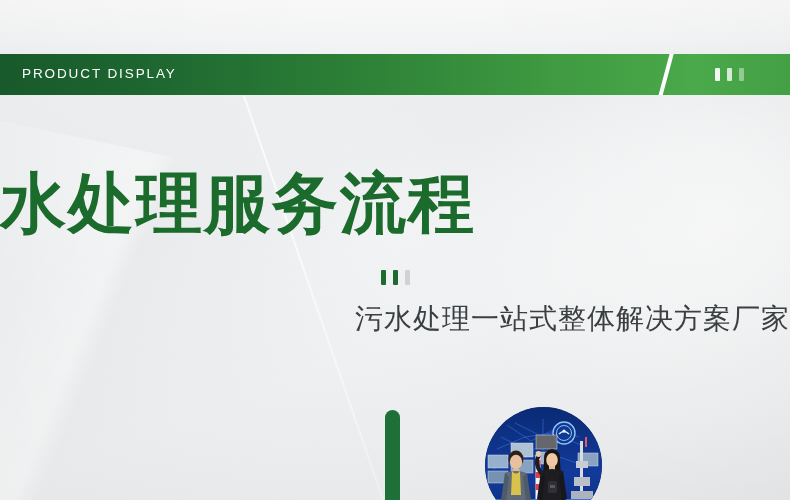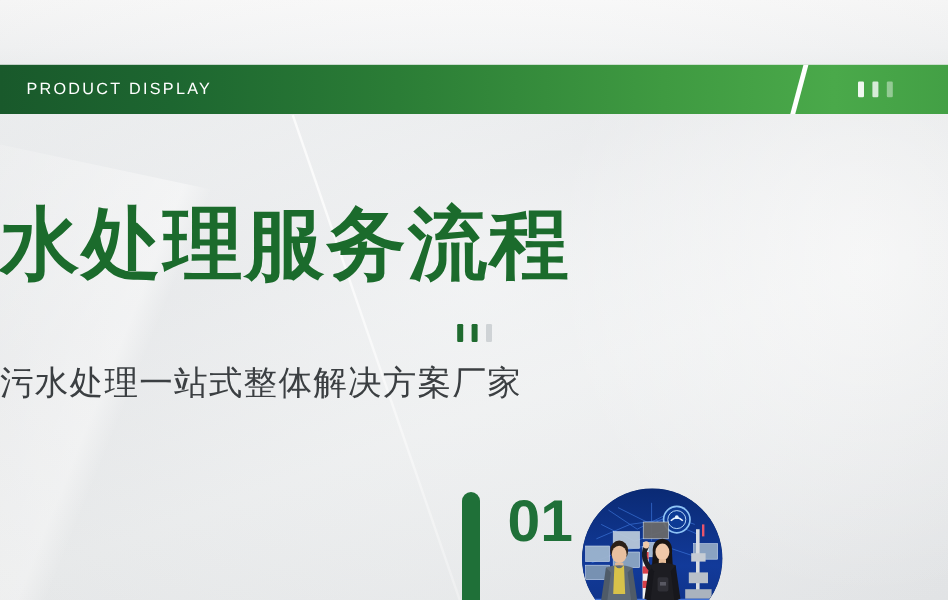--- a/index.html
+++ b/index.html
@@ -93,21 +93,21 @@
     display:flex; justify-content:center; align-items:center; gap:7px;
   }
   .divider i { display:block; width:5px; height:15px; border-radius:1px; }
   .divider i:nth-child(1){ background:#1f6b2f; }
   .divider i:nth-child(2){ background:#1f6b2f; }
   .divider i:nth-child(3){ background:#cfd3d6; }
 
   
   .subhead {
     position:absolute; left:0; top:300px; width:790px;
-    text-align:left;
+    text-align:right;
     font-size:28px; line-height:38px;
     color:#3b3f42; font-weight:400; letter-spacing:1px;
     font-family:"DejaVu Sans","Liberation Sans",sans-serif;
   }
 
   
   .accent-bar {
     position:absolute; left:385px; top:410px;
     width:15px; height:110px;
     background:#1f7038;
@@ -155,21 +155,20 @@
 
   <div class="divider">
     <i></i>
       <i></i>
       <i></i>
   </div>
 
   <div class="subhead">污水处理一站式整体解决方案厂家</div>
 
   <div class="accent-bar"></div>
-  <div class="step-number">01</div>
 
   <div class="photo">
     <svg viewBox="0 0 117 117" xmlns="http://www.w3.org/2000/svg" aria-hidden="true">
       <defs>
         <clipPath id="circ">
             <circle cx="58.5" cy="58.5" r="58.5"></circle>
           </clipPath>
         <linearGradient id="boothg" x1="0" y1="0" x2="0" y2="1">
           <stop offset="0%" stop-color="#0a2a74"></stop>
           <stop offset="55%" stop-color="#123a9a"></stop>

